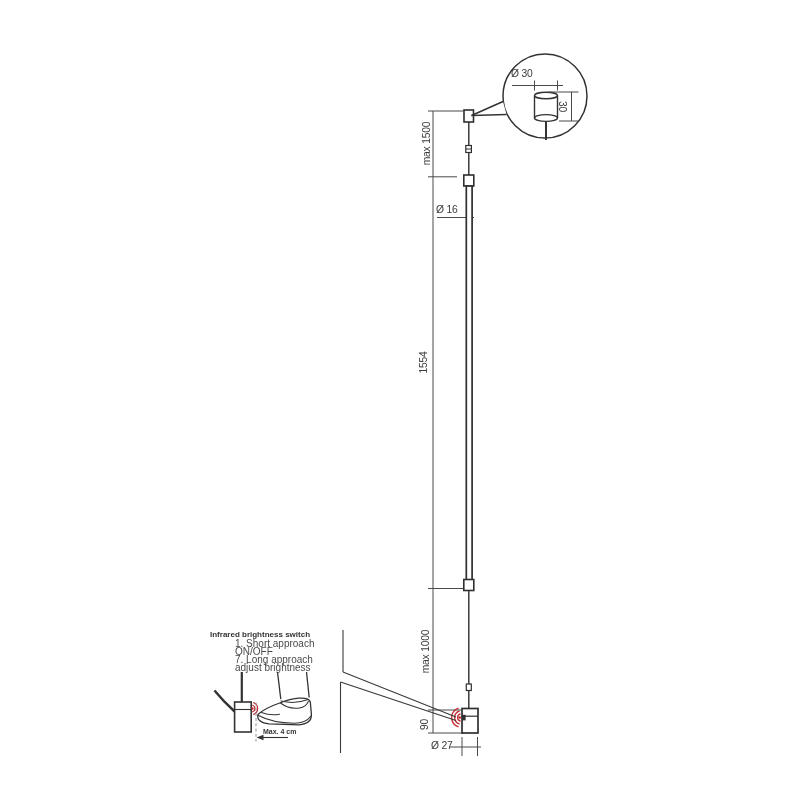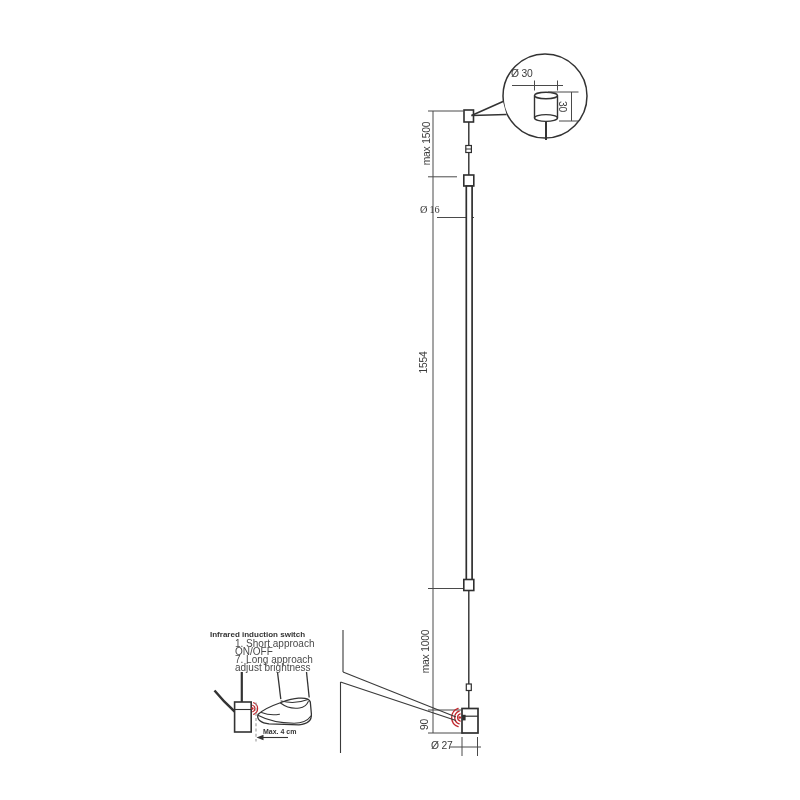--- a/index.html
+++ b/index.html
@@ -122,29 +122,29 @@
         <path d="M 258 714.5 C 262 710.5 271 706 281 702.5 C 288 700 294 698.5 298.5 698.2 C 304 697.8 309.5 698.8 310.3 702 L 311.4 714 C 311.8 720 308 724 299 724.8 L 269 723.8 C 261 723.3 256.5 719.5 258 714.5 Z" fill="#ffffff" stroke-width="1.3"></path>
         <path d="M 258.5 715.5 Q 272 722.8 294 723.2 Q 306 723.2 310.9 716" stroke-width="1.05"></path>
         <path d="M 280.5 703 Q 289 709.5 299.5 708 Q 306 707 308.3 701.5" stroke-width="1.05"></path>
         <path d="M 281 701 Q 295 704.5 308 699.5" stroke-width="1.05"></path>
         <path d="M 261.5 712.5 Q 270 715.8 279.5 714.2" stroke-width="1.05"></path>
       </g>
     </g>
   </svg>
 
   <div class="lbl center rot-ccw" style="left:402.5px;top:138px;width:47px;">max 1500</div>
-  <div class="lbl" style="left:420px;top:204px;font-family:Liberation Serif, serif;">Ø 16</div>
+  <div class="lbl" style="left:436px;top:204px;">Ø 16</div>
   <div class="lbl center rot-ccw" style="left:399.5px;top:356.5px;width:47px;">1554</div>
   <div class="lbl center rot-ccw" style="left:402px;top:645.5px;width:47px;">max 1000</div>
   <div class="lbl center rot-ccw" style="left:410px;top:718.5px;width:28px;">90</div>
   <div class="lbl" style="left:431px;top:740px;">Ø 27</div>
   <div class="lbl" style="left:511px;top:68px;">Ø 30</div>
   <div class="lbl center rot-cw" style="left:547px;top:100.5px;width:31px;">30</div>
 
   <div class="note">
-    <div class="note-title">Infrared induction switch</div>
+    <div class="note-title">Infrared brightness switch</div>
     <div class="note-line">1. Short approach ON/OFF</div>
     <div class="note-line">7. Long approach adjust brightness</div>
   </div>
 
   <div class="distance">Max. 4 cm</div>
 
 </div>
 
 </body></html>

